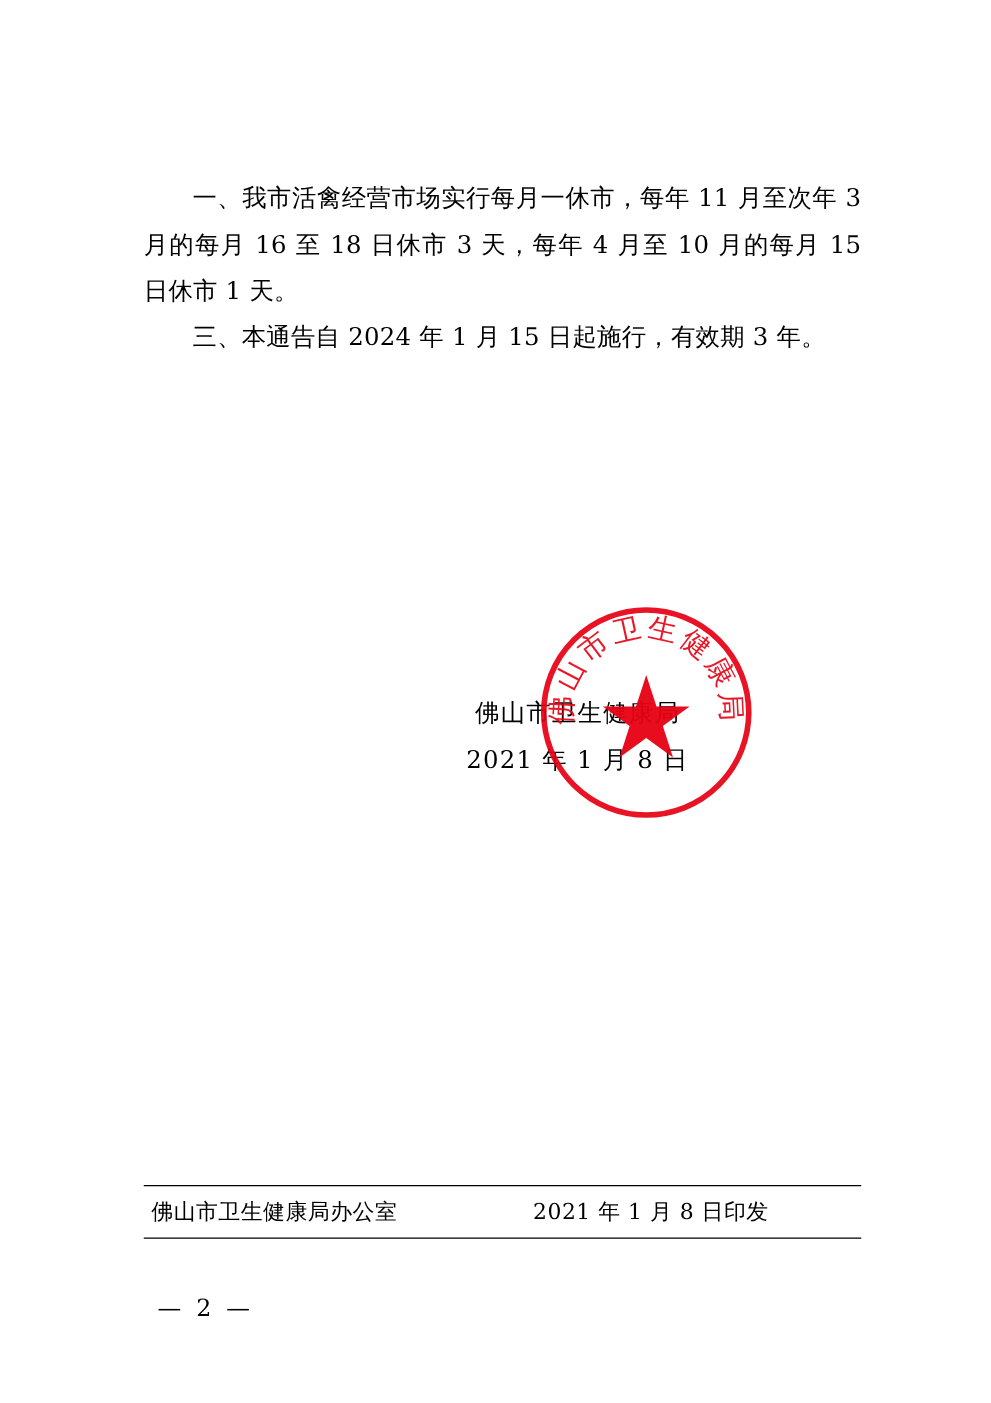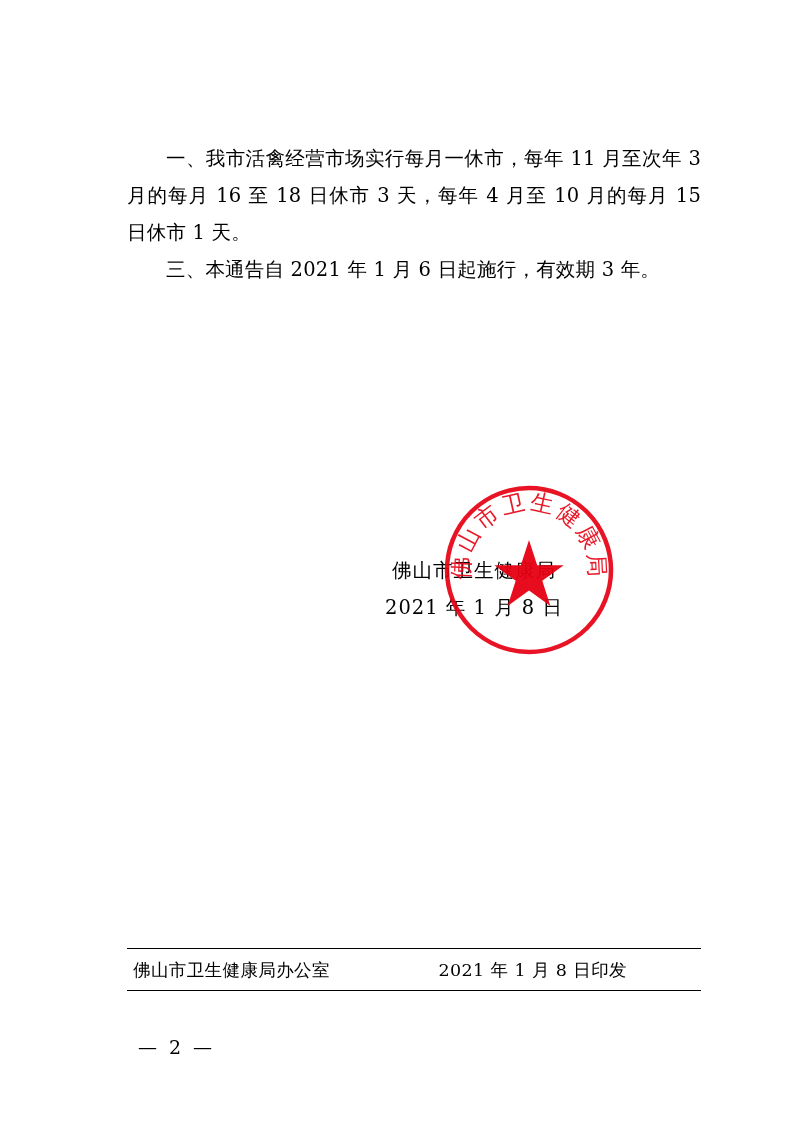--- a/index.html
+++ b/index.html
@@ -11,21 +11,21 @@
     width: 793px;
     height: 1122px;
     position: relative;
     font-family: "DejaVu Serif", "Liberation Serif", serif;
     color: #000000;
     overflow: hidden;
   }
 
   .page {
     position: absolute;
-    left: 15px; top: 0;
+    left: 3px; top: 0;
     width: 666px;
     height: 1122px;
   }
 
   .body-area {
     position: absolute;
     left: 112px;
     top: 140px;
     width: 574px;
   }
@@ -112,21 +112,21 @@
     margin-left: -470px;
   }
 </style>
 </head>
 <body>
 
 <div class="page">
 
   <div class="body-area">
     <p class="para">一、我市活禽经营市场实行每月一休市，每年 11 月至次年 3 月的每月 16 至 18 日休市 3 天，每年 4 月至 10 月的每月 15 日休市 1 天。</p>
-    <p class="para">三、本通告自 2021 年 1 月 6 日起施行，有效期 3 年。</p>
+    <p class="para">三、本通告自 2024 年 1 月 15 日起施行，有效期 3 年。</p>
   </div>
 
   <div class="signature-block">
     <div class="sig-line">佛山市卫生健康局</div>
     <div class="sig-line">2021 年 1 月 8 日</div>
   </div>
 
   <div class="seal">
     <svg width="172" height="172" viewBox="0 0 172 172" xmlns="http://www.w3.org/2000/svg">
       <circle cx="86" cy="86" r="82" fill="none" stroke="#e60012" stroke-width="4.5" opacity="0.92"></circle>

